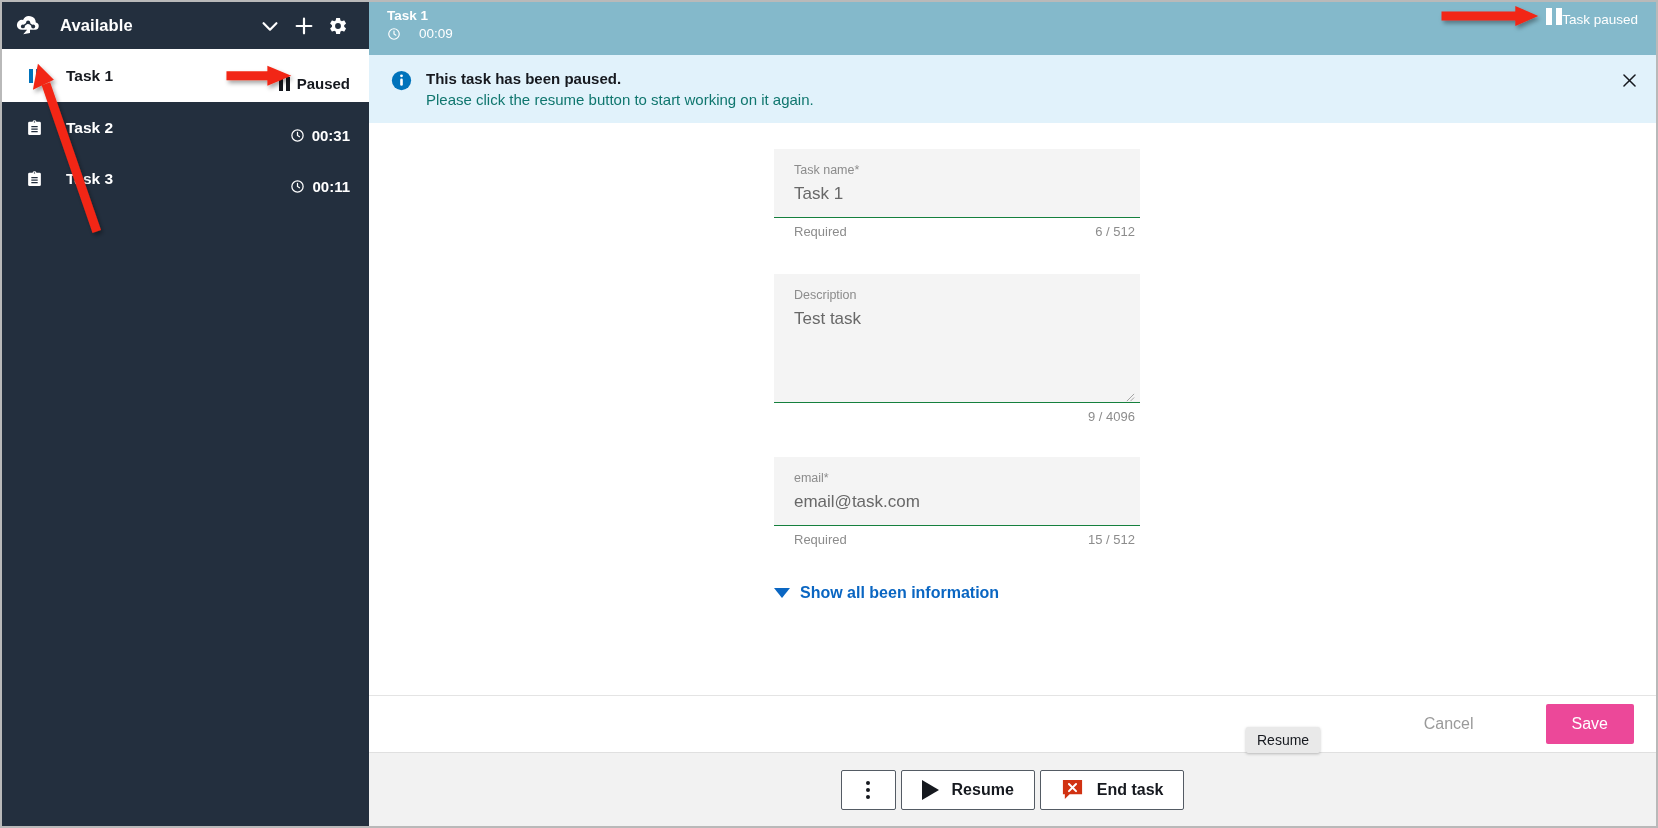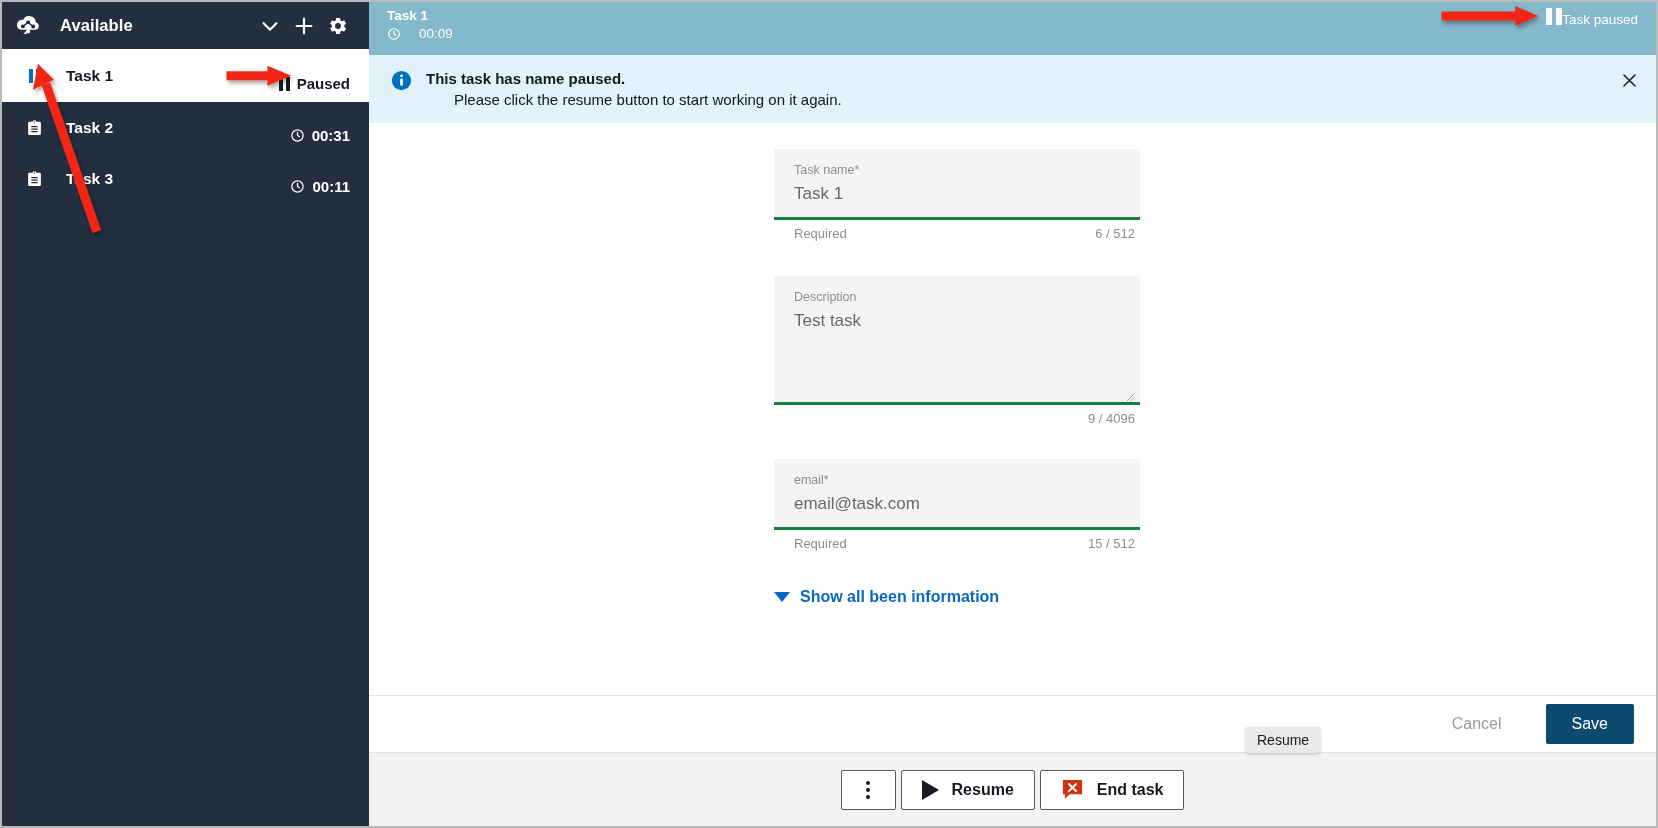--- a/index.html
+++ b/index.html
@@ -123,36 +123,36 @@
     min-height: 63px;
     display: flex;
     align-items: flex-start;
     padding: 13px 18px 12px 18px;
     flex-shrink: 0;
     position: relative;
   }
   .info-icon { margin: 2px 14px 0 4px; flex-shrink: 0; }
   .info-text-wrap { display:flex; flex-direction: column; }
   .info-title { font-size: 15px; font-weight: bold; color: #16191f; line-height: 21px; }
-  .info-sub { font-size: 15px; color: #0f172a; line-height: 22px; margin-left: 28px; }
+  .info-sub { font-size: 15px; color: #0f766e; line-height: 22px; }
   .info-close {
     position: absolute;
     right: 14px; top: 12px;
     width: 26px; height: 26px;
     display:flex; align-items:center; justify-content:center;
     cursor: pointer;
     color: #16191f;
   }
 
   
   .form-area { flex: 1; overflow: hidden; padding: 26px 0 0 405px; }
   .field { width: 366px; margin-bottom: 0; }
   .filled-box {
     background: #f4f4f4;
-    border-bottom: 3px solid #15803d;
+    border-bottom: 1px solid #15803d;
     padding: 12px 16px 8px 20px;
     position: relative;
   }
   .filled-box.ta { height: 129px; padding-bottom: 0; }
   .fl-label { font-size: 12.5px; color: #8c8c8c; line-height: 18px; }
   .fl-value { font-size: 17px; color: #686868; line-height: 30px; }
   .resize-grip {
     position: absolute; right: 5px; bottom: 5px;
     width: 9px; height: 9px;
   }
@@ -181,42 +181,43 @@
   .caret { width:0;height:0;border-left:8px solid transparent;border-right:8px solid transparent;border-top:10px solid #0a66c2; }
 
   
   .save-bar {
     height: 57px;
     border-top: 1px solid #e4e4e4;
     display: flex;
     align-items: center;
     justify-content: flex-end;
     padding-right: 22px;
-    gap: 28px;
+    gap: 8px;
     flex-shrink: 0;
     background: #ffffff;
   }
   .btn-cancel {
     background: transparent;
     border: none;
     color: #9a9a9a;
     font-size: 16px;
     padding: 10px 16px;
     cursor: pointer;
     font-family: inherit;
   }
   .btn-save {
-    background: #0c4a6e;
+    background: #ec4899;
     border: none;
     color: #ffffff;
     font-size: 16px;
     padding: 11px 26px;
     border-radius: 2px;
     cursor: pointer;
     font-family: inherit;
+    margin-left: 48px;
   }
 
   
   .action-bar {
     height: 74px;
     background: #f2f2f2;
     border-top: 1px solid #e0e0e0;
     display: flex;
     align-items: center;
     justify-content: center;
@@ -380,21 +381,21 @@
 
     <div class="info-banner">
       <span class="info-icon">
         <svg width="21" height="21" viewBox="0 0 24 24">
             <circle cx="12" cy="12" r="11" fill="#0073bb"></circle>
             <circle cx="12" cy="6.6" r="1.6" fill="#ffffff"></circle>
             <rect x="10.5" y="9.8" width="3" height="8.2" rx="1.5" fill="#ffffff"></rect>
           </svg>
       </span>
       <span class="info-text-wrap">
-        <span class="info-title">This task has name paused.</span>
+        <span class="info-title">This task has been paused.</span>
         <span class="info-sub">Please click the resume button to start working on it again.</span>
       </span>
       <span class="info-close">
         <svg width="19" height="19" viewBox="0 0 24 24">
             <path d="M5 5l14 14M19 5L5 19" stroke="#16191f" stroke-width="1.9" stroke-linecap="round"></path>
           </svg>
       </span>
     </div>
 
     <div class="form-area">

